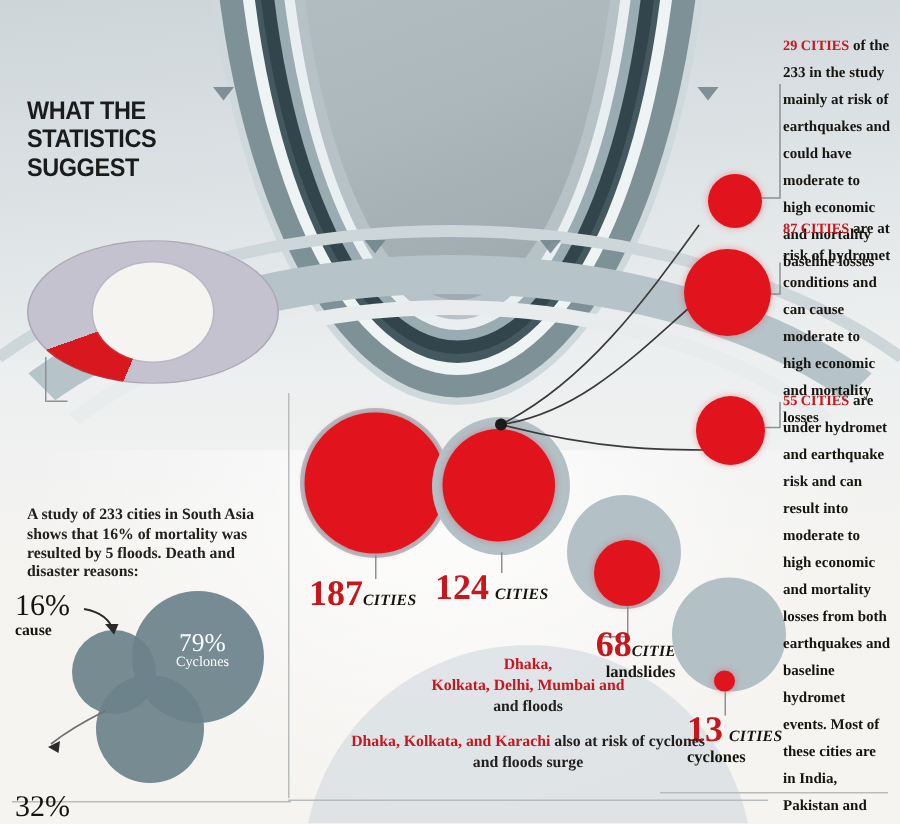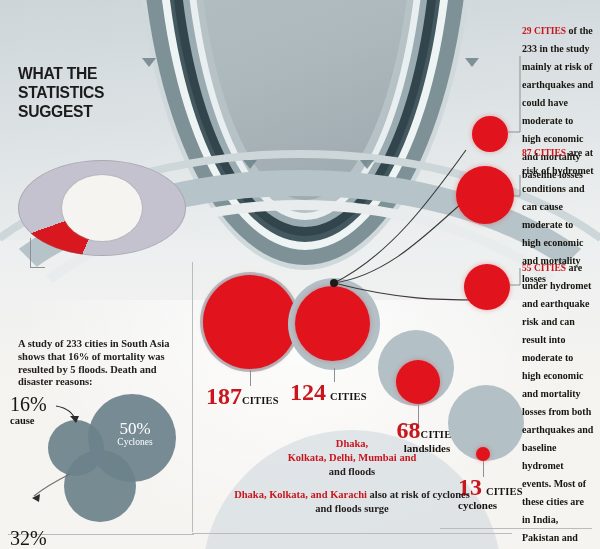--- a/index.html
+++ b/index.html
@@ -186,21 +186,21 @@
     box-shadow:0 0 5px rgba(225,19,28,.35);
   }
   .stem { position:absolute; width:1px; background:#8d9094; }
   .stem-h { position:absolute; height:1px; background:#8d9094; }
   .num-line { font-family:"Liberation Serif", serif; }
   .num {
     color:#c8161d; font-weight:bold; font-size:24px; line-height:24px;
   }
   .cities-cap {
     color:#17150f; font-weight:bold; font-size:10.5px;
-    letter-spacing:.2px; text-transform:uppercase;
+    letter-spacing:.2px; text-transform:uppercase;font-style:italic;
   }
   .cap-txt {
     font-size:11px; line-height:13px; color:#17150f; font-weight:bold;
   }
 
   
   .dome {
     position:absolute; left:202px; top:430px; width:300px; height:210px;
     background:#ccd6dc; opacity:.55;
     border-radius: 150px 150px 0 0;
@@ -272,21 +272,21 @@
 
 
   <div class="para2">A study of 233 cities in South Asia shows that 16% of mortality was resulted by 5 floods. Death and disaster reasons:</div>
 
   <div class="venn">
     <div class="vc vc-floods"></div>
     <div class="vc vc-quakes"></div>
     <div class="vc vc-cyclones"></div>
 
     <div class="vc-label-in">
-      <div class="pct">50%</div>
+      <div class="pct">79%</div>
       <div class="nm">Cyclones</div>
     </div>
 
     <div class="lbl-floods">
       <div class="pct">16%</div>
       <div class="nm">cause</div>
     </div>
 
     <div class="lbl-quakes">
       <div class="pct">32%</div>

